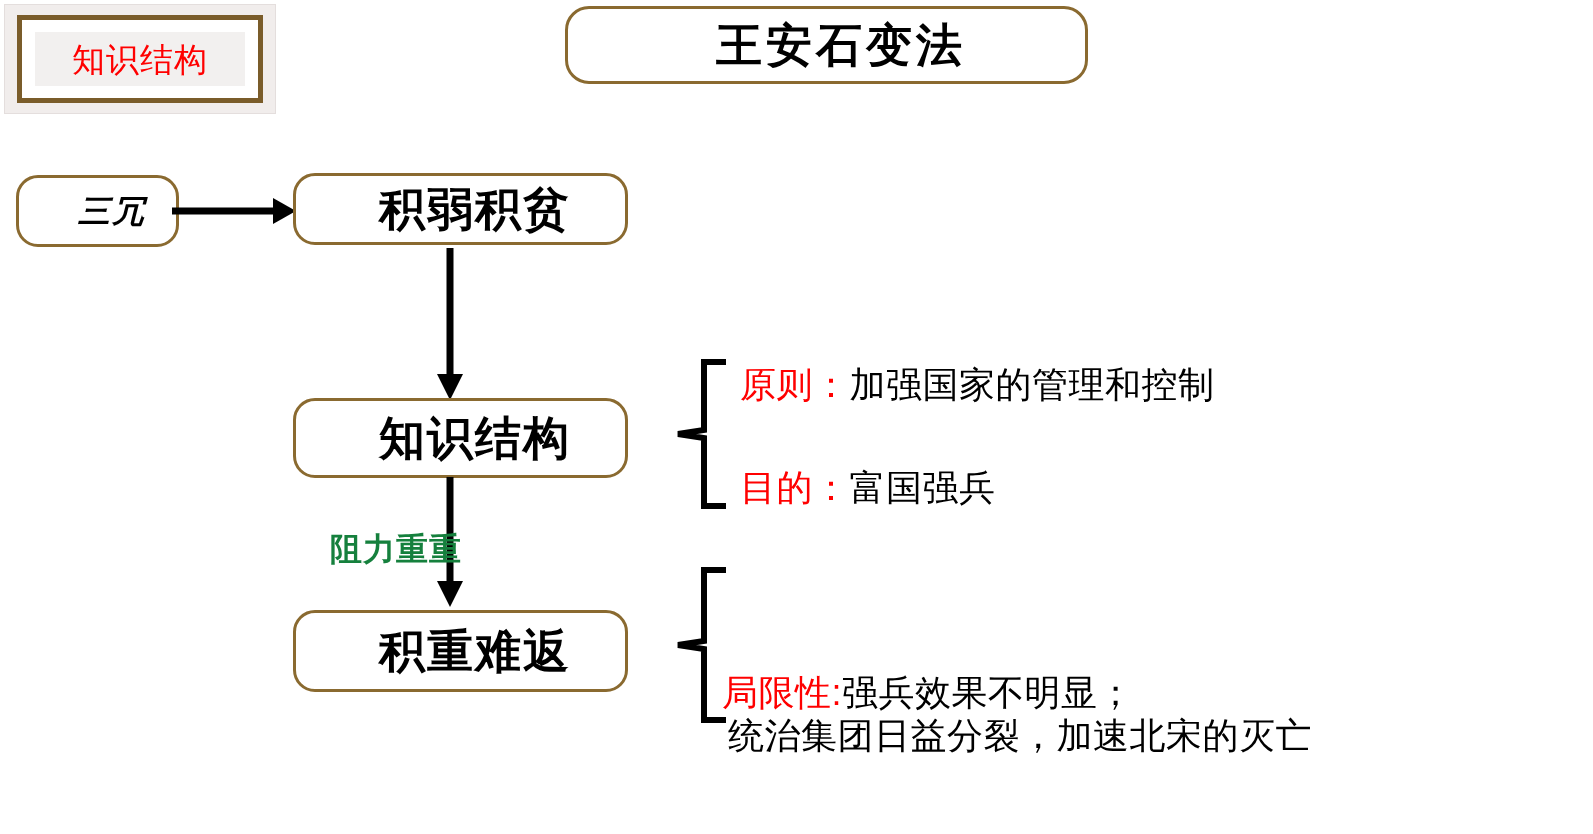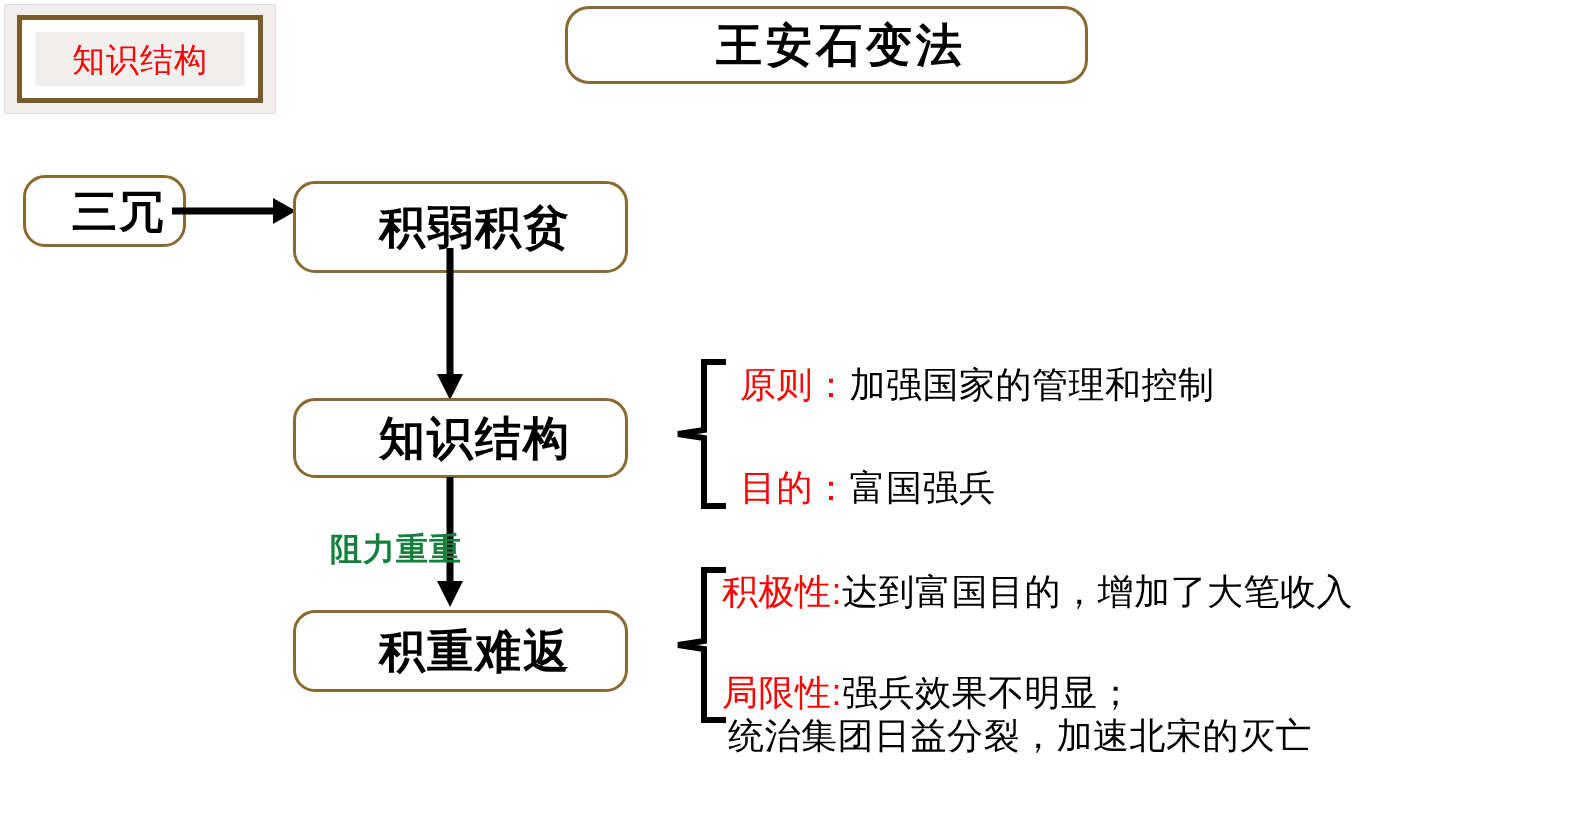--- a/index.html
+++ b/index.html
@@ -83,32 +83,33 @@
     top: 6px;
     width: 523px;
     height: 78px;
     border-radius: 24px;
     font-size: 46px;
     letter-spacing: 4px;
   }
 
   
   #node-sanrong {
-    left: 23px;
+    left: 16px;
     top: 175px;
     width: 163px;
     height: 72px;
-    font-size: 45px;
-    letter-spacing: 2px;
+    font-size: 32px;
+    letter-spacing: 2px;
+    font-style: italic;
   }
   #node-jiruo {
     left: 293px;
-    top: 181px;
+    top: 173px;
     width: 335px;
-    height: 92px;
+    height: 72px;
     font-size: 46px;
     letter-spacing: 2px;
   }
   #node-biangfa {
     left: 293px;
     top: 398px;
     width: 335px;
     height: 80px;
     font-size: 46px;
     letter-spacing: 2px;
@@ -227,23 +228,20 @@
     <span class="k">原则：</span><span>加强国家的管理和控制</span>
   </div>
   <div class="rt-line" id="line-purpose">
     <span class="k">目的：</span><span>富国强兵</span>
   </div>
 
   <svg class="brace-svg" id="brace-bottom" width="64" height="158" viewBox="0 0 64 158">
     <path d="M 58 4 L 36 4 L 36 75 L 10 79 L 36 83 L 36 154 L 58 154" fill="none" stroke="#000000" stroke-width="6" stroke-linejoin="miter"></path>
   </svg>
 
-  <div class="rt-line" id="line-positive">
-    <span class="k">积极性:</span><span>达到富国目的，增加了大笔收入</span>
-  </div>
   <div class="rt-line" id="line-limit1">
     <span class="k">局限性:</span><span>强兵效果不明显；</span>
   </div>
   <div class="rt-line" id="line-limit2">
     <span>统治集团日益分裂，加速北宋的灭亡</span>
   </div>
 
 </div>
 
 </body></html>

